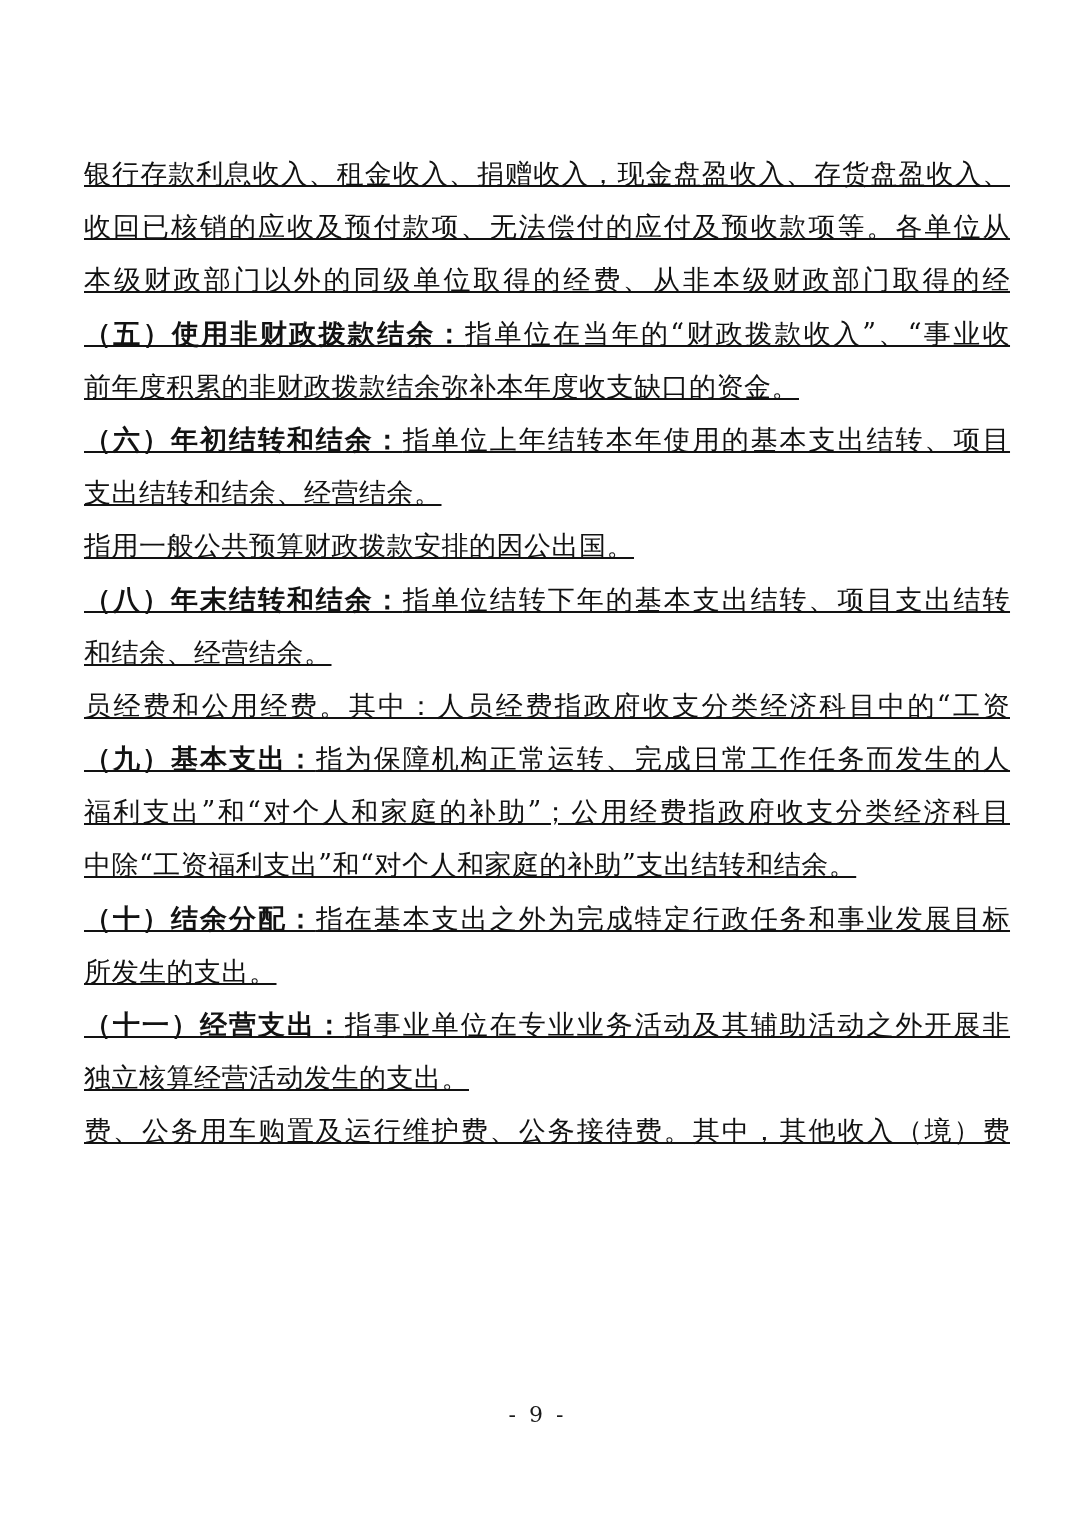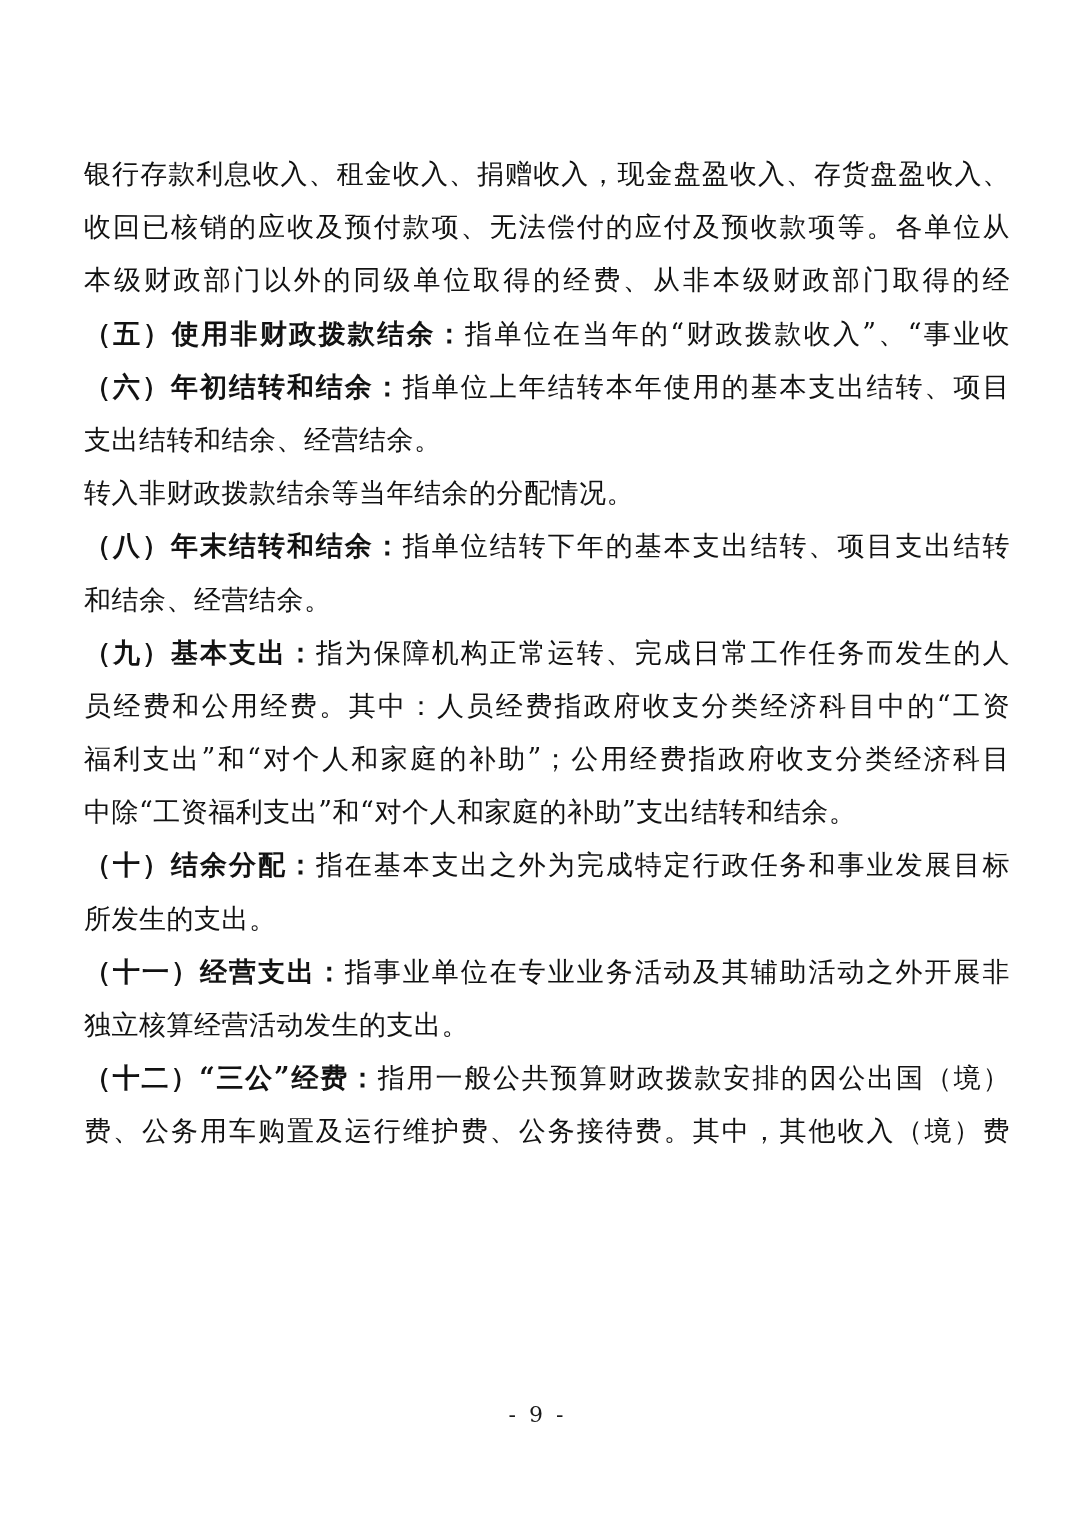--- a/index.html
+++ b/index.html
@@ -23,20 +23,21 @@
     top: 147px;
     width: 926px;
   }
   .line {
     font-size: 27px;
     line-height: 53.2px;
     height: 53.2px;
     letter-spacing: 0.5px;
     text-align: justify;
     white-space: normal;
+    text-decoration: underline;
   }
   
   .line.fill {
     text-align-last: justify;
     -moz-text-align-last: justify;
     text-justify: inter-character;
   }
   
   .line.para-end {
     text-align-last: left;
@@ -56,30 +57,30 @@
 </style>
 </head>
 <body style="background: rgb(255, 255, 255); color: rgb(18, 18, 18);">
 
 <div class="page">
   <div class="text-block" id="text-block">
       <div class="line fill"><span class="seg">银行存款利息收入、租金收入、捐赠收入，现金盘盈收入、存货盘盈收入、</span></div>
       <div class="line fill"><span class="seg">收回已核销的应收及预付款项、无法偿付的应付及预收款项等。各单位从</span></div>
       <div class="line fill"><span class="seg">本级财政部门以外的同级单位取得的经费、从非本级财政部门取得的经</span></div>
       <div class="line fill"><span class="seg bold">（五）使用非财政拨款结余：</span><span class="seg">指单位在当年的“财政拨款收入”、“事业收</span></div>
+      <div class="line para-end"><span class="seg">前年度积累的非财政拨款结余弥补本年度收支缺口的资金。</span></div>
       <div class="line fill"><span class="seg bold">（六）年初结转和结余：</span><span class="seg">指单位上年结转本年使用的基本支出结转、项目</span></div>
       <div class="line para-end"><span class="seg">支出结转和结余、经营结余。</span></div>
-      <div class="line para-end"><span class="seg">转入非财政拨款结余等当年结余的分配情况。</span></div>
+      <div class="line para-end"><span class="seg">指用一般公共预算财政拨款安排的因公出国。</span></div>
       <div class="line fill"><span class="seg bold">（八）年末结转和结余：</span><span class="seg">指单位结转下年的基本支出结转、项目支出结转</span></div>
       <div class="line para-end"><span class="seg">和结余、经营结余。</span></div>
+      <div class="line fill"><span class="seg">员经费和公用经费。其中：人员经费指政府收支分类经济科目中的“工资</span></div>
       <div class="line fill"><span class="seg bold">（九）基本支出：</span><span class="seg">指为保障机构正常运转、完成日常工作任务而发生的人</span></div>
-      <div class="line fill"><span class="seg">员经费和公用经费。其中：人员经费指政府收支分类经济科目中的“工资</span></div>
       <div class="line fill"><span class="seg">福利支出”和“对个人和家庭的补助”；公用经费指政府收支分类经济科目</span></div>
       <div class="line para-end"><span class="seg">中除“工资福利支出”和“对个人和家庭的补助”支出结转和结余。</span></div>
       <div class="line fill"><span class="seg bold">（十）结余分配：</span><span class="seg">指在基本支出之外为完成特定行政任务和事业发展目标</span></div>
       <div class="line para-end"><span class="seg">所发生的支出。</span></div>
       <div class="line fill"><span class="seg bold">（十一）经营支出：</span><span class="seg">指事业单位在专业业务活动及其辅助活动之外开展非</span></div>
       <div class="line para-end"><span class="seg">独立核算经营活动发生的支出。</span></div>
-      <div class="line fill"><span class="seg bold">（十二）“三公”经费：</span><span class="seg">指用一般公共预算财政拨款安排的因公出国（境）</span></div>
       <div class="line fill"><span class="seg">费、公务用车购置及运行维护费、公务接待费。其中，其他收入（境）费</span></div>
     </div>
   <div class="page-number">- 9 -</div>
 </div>
 
 </body></html>

